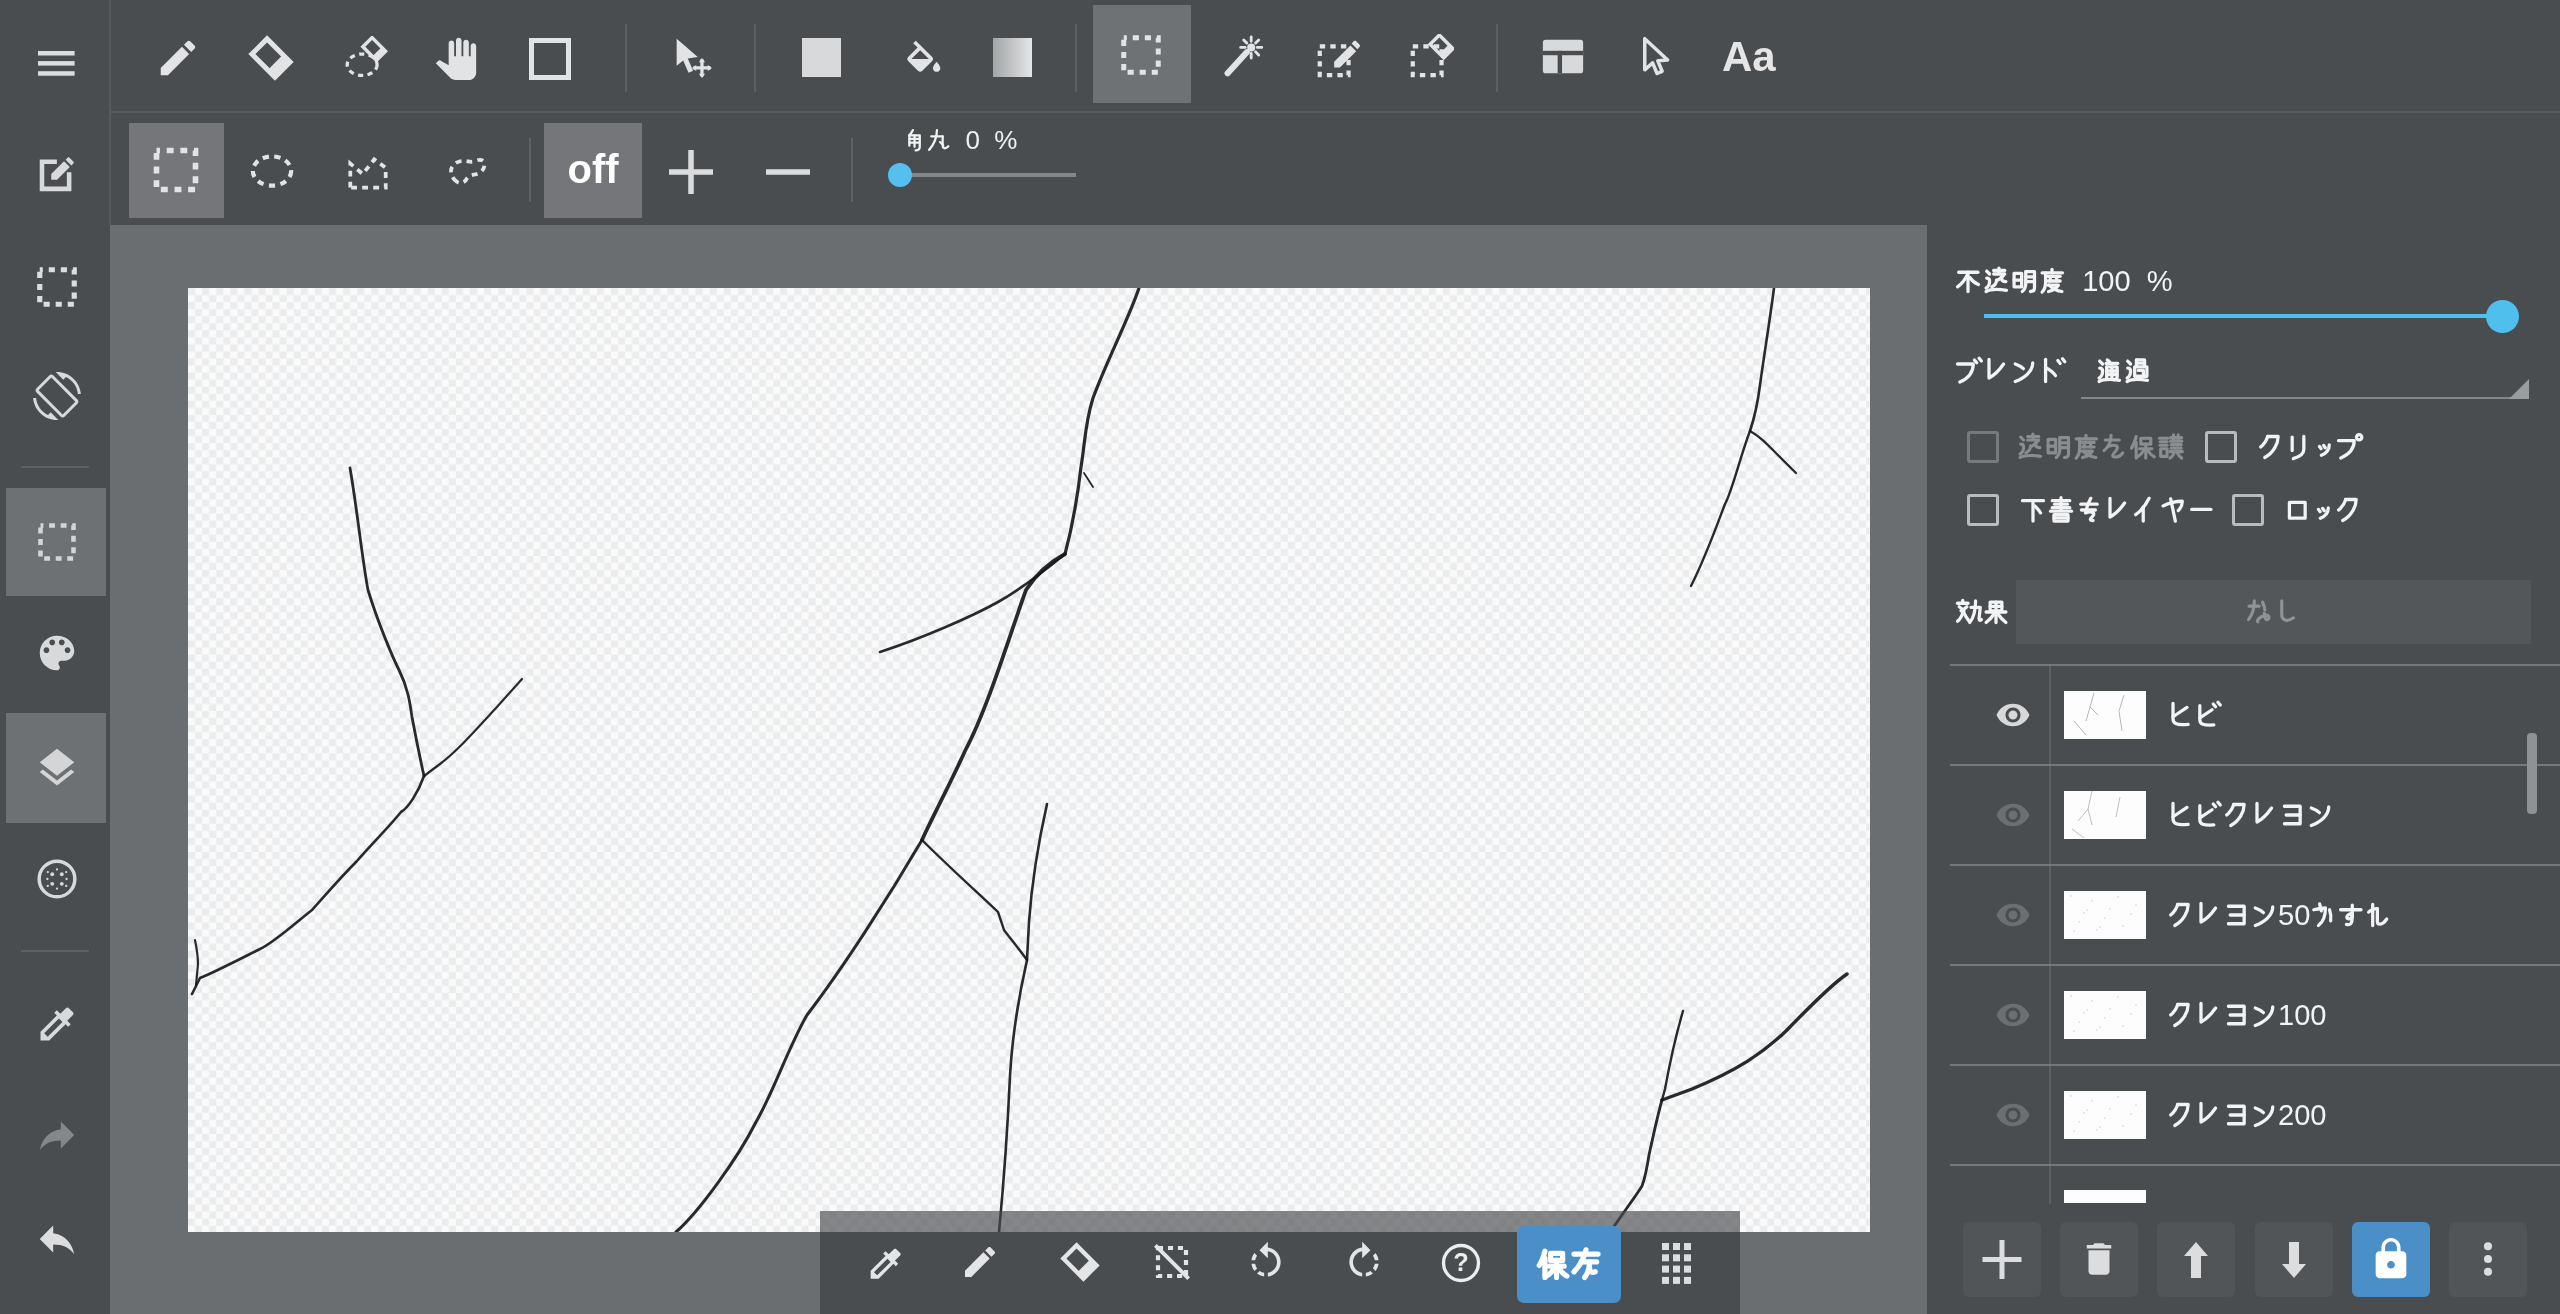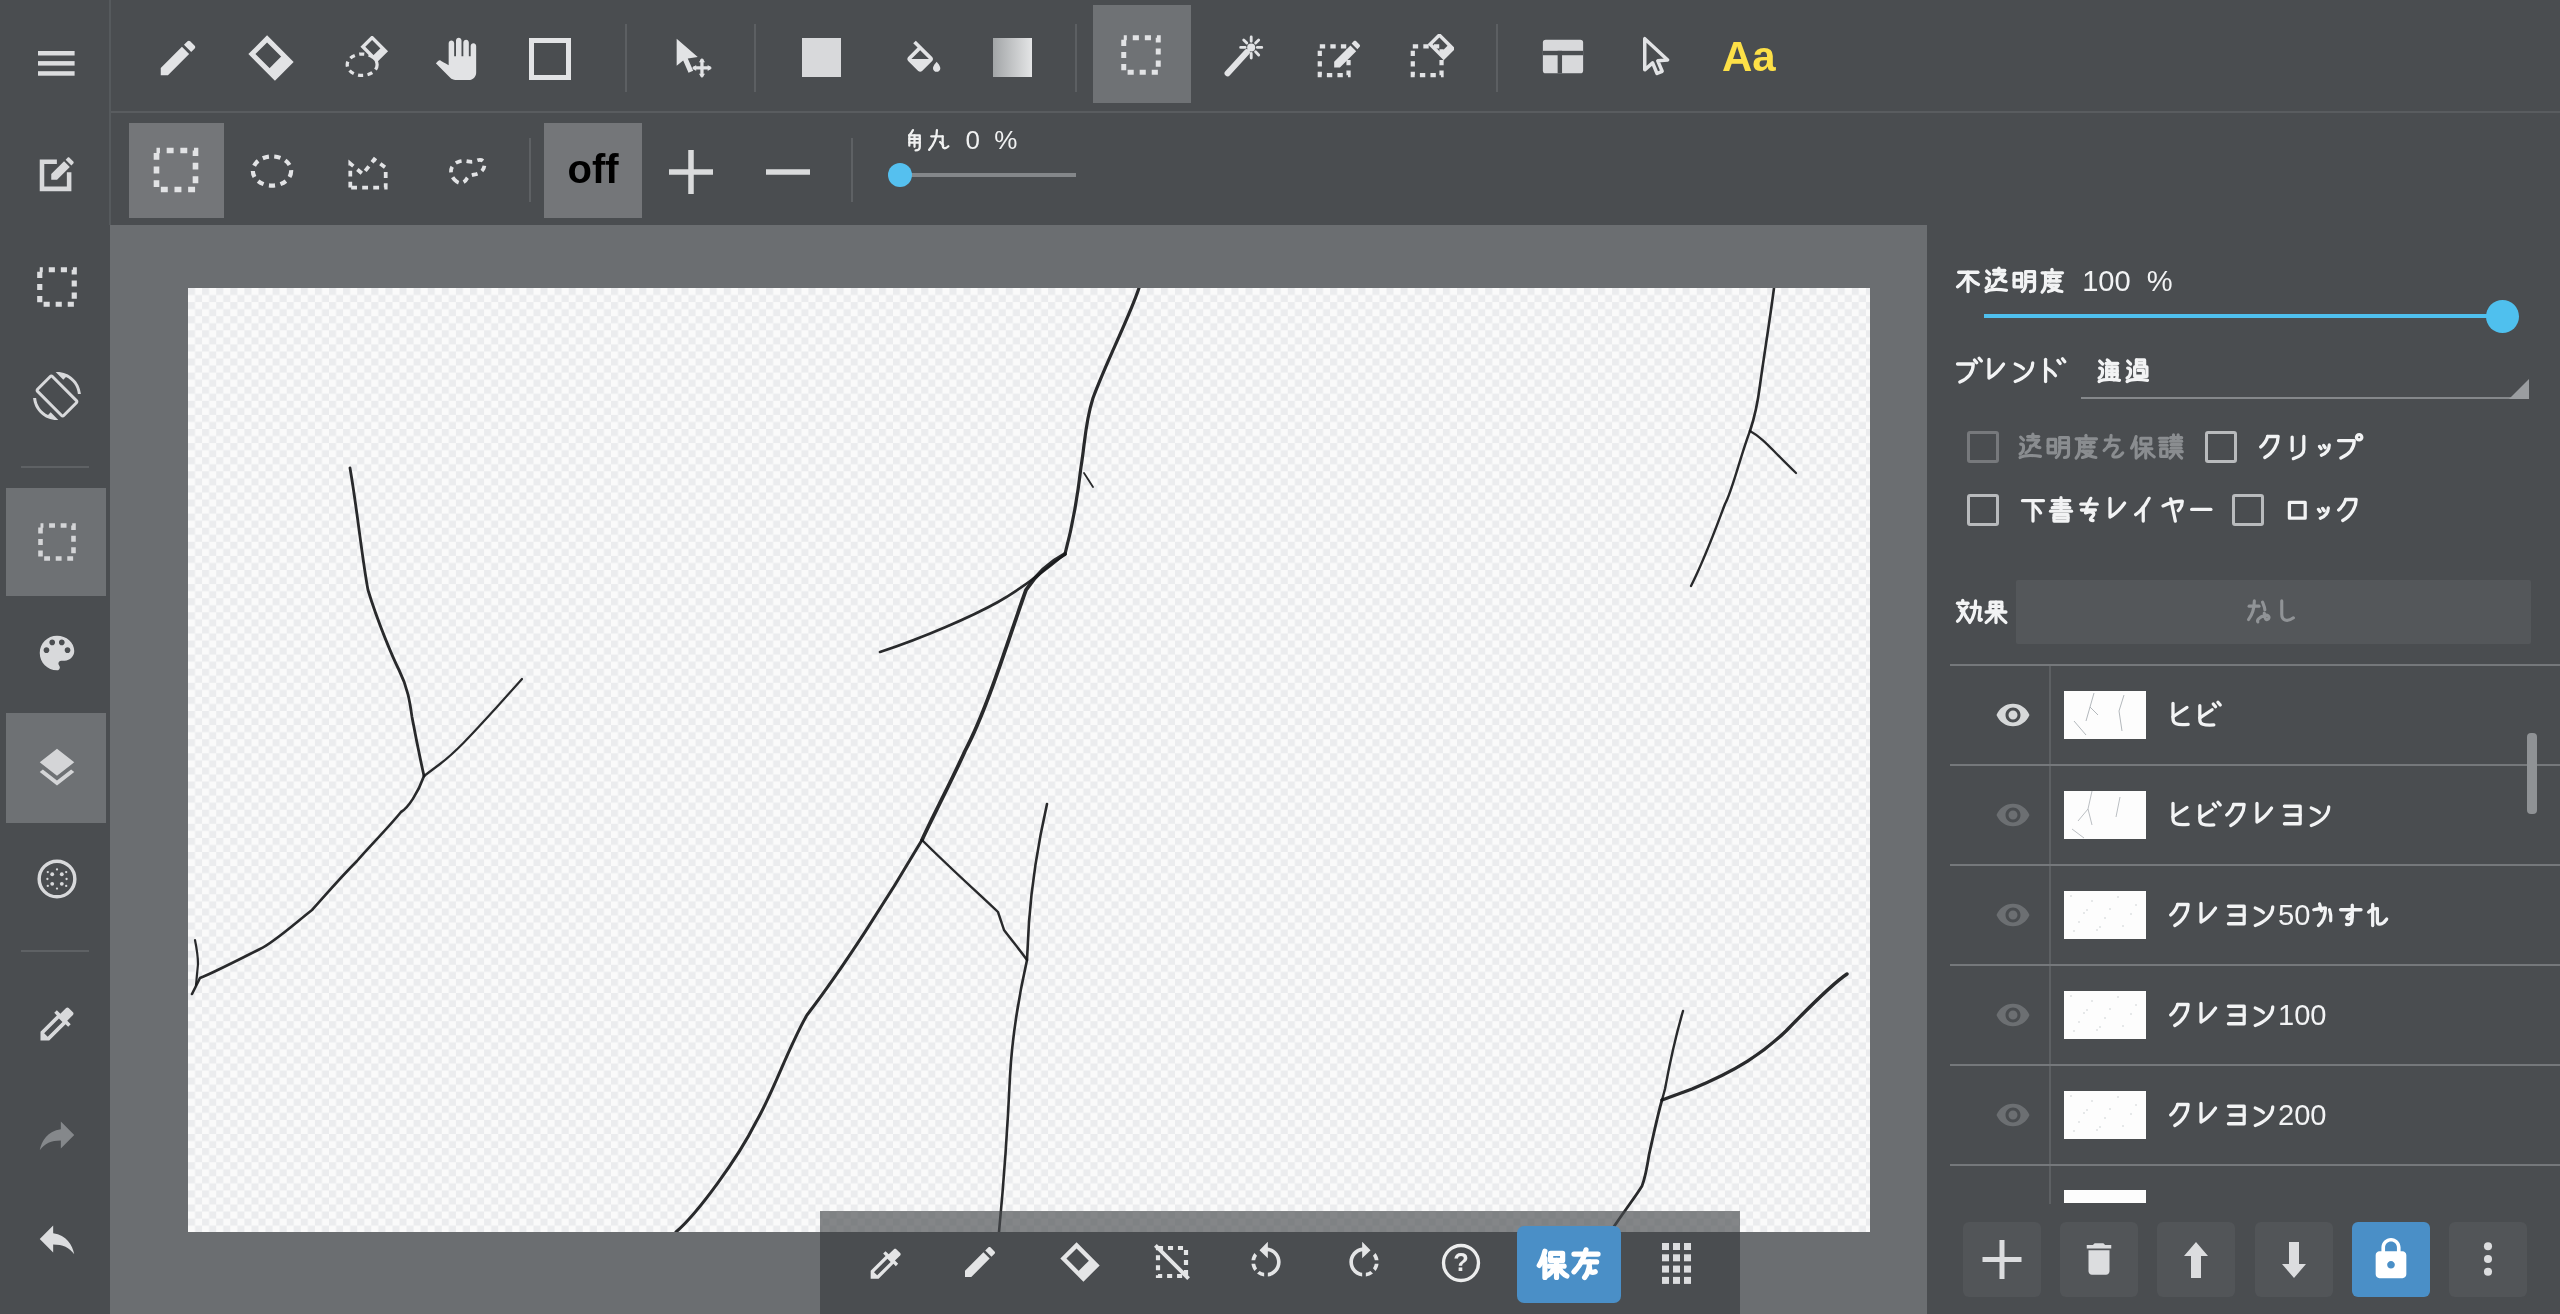--- a/index.html
+++ b/index.html
@@ -75,37 +75,37 @@
     </g>
   </svg>
 <svg class="abs" style="left:1540.0px;top:33.0px" width="46" height="46" viewBox="0 0 24 24">
     <rect x="1.5" y="3.5" width="21" height="17.5" rx="1.5" fill="#d8d9db"></rect>
     <rect x="1.5" y="9.3" width="21" height="2.3" fill="#4a4d50"></rect>
     <rect x="9.2" y="9.3" width="2.3" height="11.7" fill="#4a4d50"></rect>
   </svg>
 <svg class="abs" style="left:1631.0px;top:35.0px" width="44" height="44" viewBox="0 0 24 24">
     <path d="M7.5,2 L7.5,19 L11.8,15.2 L14.2,21 L17,19.8 L14.6,14.1 L20,13.6 Z" fill="none" stroke="#e2e3e5" stroke-width="1.9" stroke-linejoin="round"></path>
   </svg>
-<div class="abs" style="left:1722px;top:33px;width:70px;height:46px;color:#fde047;font-size:42px;font-weight:bold;font-family:'Liberation Sans',sans-serif">Aa</div>
+<div class="abs" style="left:1722px;top:33px;width:70px;height:46px;color:#e5e5e5;font-size:42px;font-weight:bold;font-family:'Liberation Sans',sans-serif">Aa</div>
 <div class="abs" style="left:129px;top:123px;width:95px;height:95px;background:#747679"></div>
 <svg class="abs" style="left:150.0px;top:144.0px" width="52" height="52" viewBox="0 0 24 24">
     <rect x="3" y="3" width="18" height="18" fill="none" stroke="#e2e3e5" stroke-width="2.6" stroke-dasharray="3.2 3.1" stroke-dashoffset="1.6"></rect>
   </svg>
 <svg class="abs" style="left:247.0px;top:146.0px" width="50" height="50" viewBox="0 0 24 24">
     <ellipse cx="12" cy="12" rx="9.2" ry="7" fill="none" stroke="#e2e3e5" stroke-width="2" stroke-dasharray="3 2.6"></ellipse>
   </svg>
 <svg class="abs" style="left:343.0px;top:149.0px" width="50" height="50" viewBox="0 0 24 24">
     <path d="M3.5,18.5 V7 L9.5,12 L15,5 L20.5,9 V18.5 Z" fill="none" stroke="#e2e3e5" stroke-width="1.8" stroke-dasharray="2.8 2.5"></path>
   </svg>
 <svg class="abs" style="left:442.0px;top:144.0px" width="50" height="50" viewBox="0 0 24 24">
     <path d="M7,18 C3,15 3.5,10 8,8.5 C12,7.2 13,9.5 16.5,8 C20,6.5 21.5,9.5 19.5,12.5 C17.5,15.5 13.5,14 12,16.5 C11,18.5 9,19.5 7,18 Z" fill="none" stroke="#e2e3e5" stroke-width="1.8" stroke-dasharray="2.8 2.5"></path>
   </svg>
 <div class="abs" style="left:529px;top:138px;width:2px;height:64px;background:#5e6164"></div>
 <div class="abs" style="left:544px;top:123px;width:98px;height:95px;background:#747679"></div>
-<div class="abs" style="left:544px;top:123px;width:98px;height:79px;color:#000000;font-size:40px;font-weight:bold;text-align:center;line-height:92px">off</div>
+<div class="abs" style="left:544px;top:123px;width:98px;height:79px;color:#ffffff;font-size:40px;font-weight:bold;text-align:center;line-height:92px">off</div>
 <svg class="abs" style="left:666px;top:147px" width="50" height="50" viewBox="0 0 50 50">
     <path d="M25,3 V47 M3,25 H47" stroke="#dadbdc" stroke-width="5.5"></path>
   </svg>
 <svg class="abs" style="left:763px;top:168px" width="50" height="8" viewBox="0 0 50 8">
     <path d="M3,4 H47" stroke="#dadbdc" stroke-width="5.5"></path>
   </svg>
 <div class="abs" style="left:851px;top:138px;width:2px;height:64px;background:#5e6164"></div>
 <svg style="position:absolute;left:901.0px;top:127.5px;overflow:visible" width="122" height="31">
     <g transform="translate(0.0,0.0) scale(1.0417)" fill="none" stroke="#f0f1f1" stroke-width="2.19" stroke-linecap="round" stroke-linejoin="round" opacity="1.0">
       <path d="M11.5,2 C10.5,4 9.5,5.5 8,7"></path>

